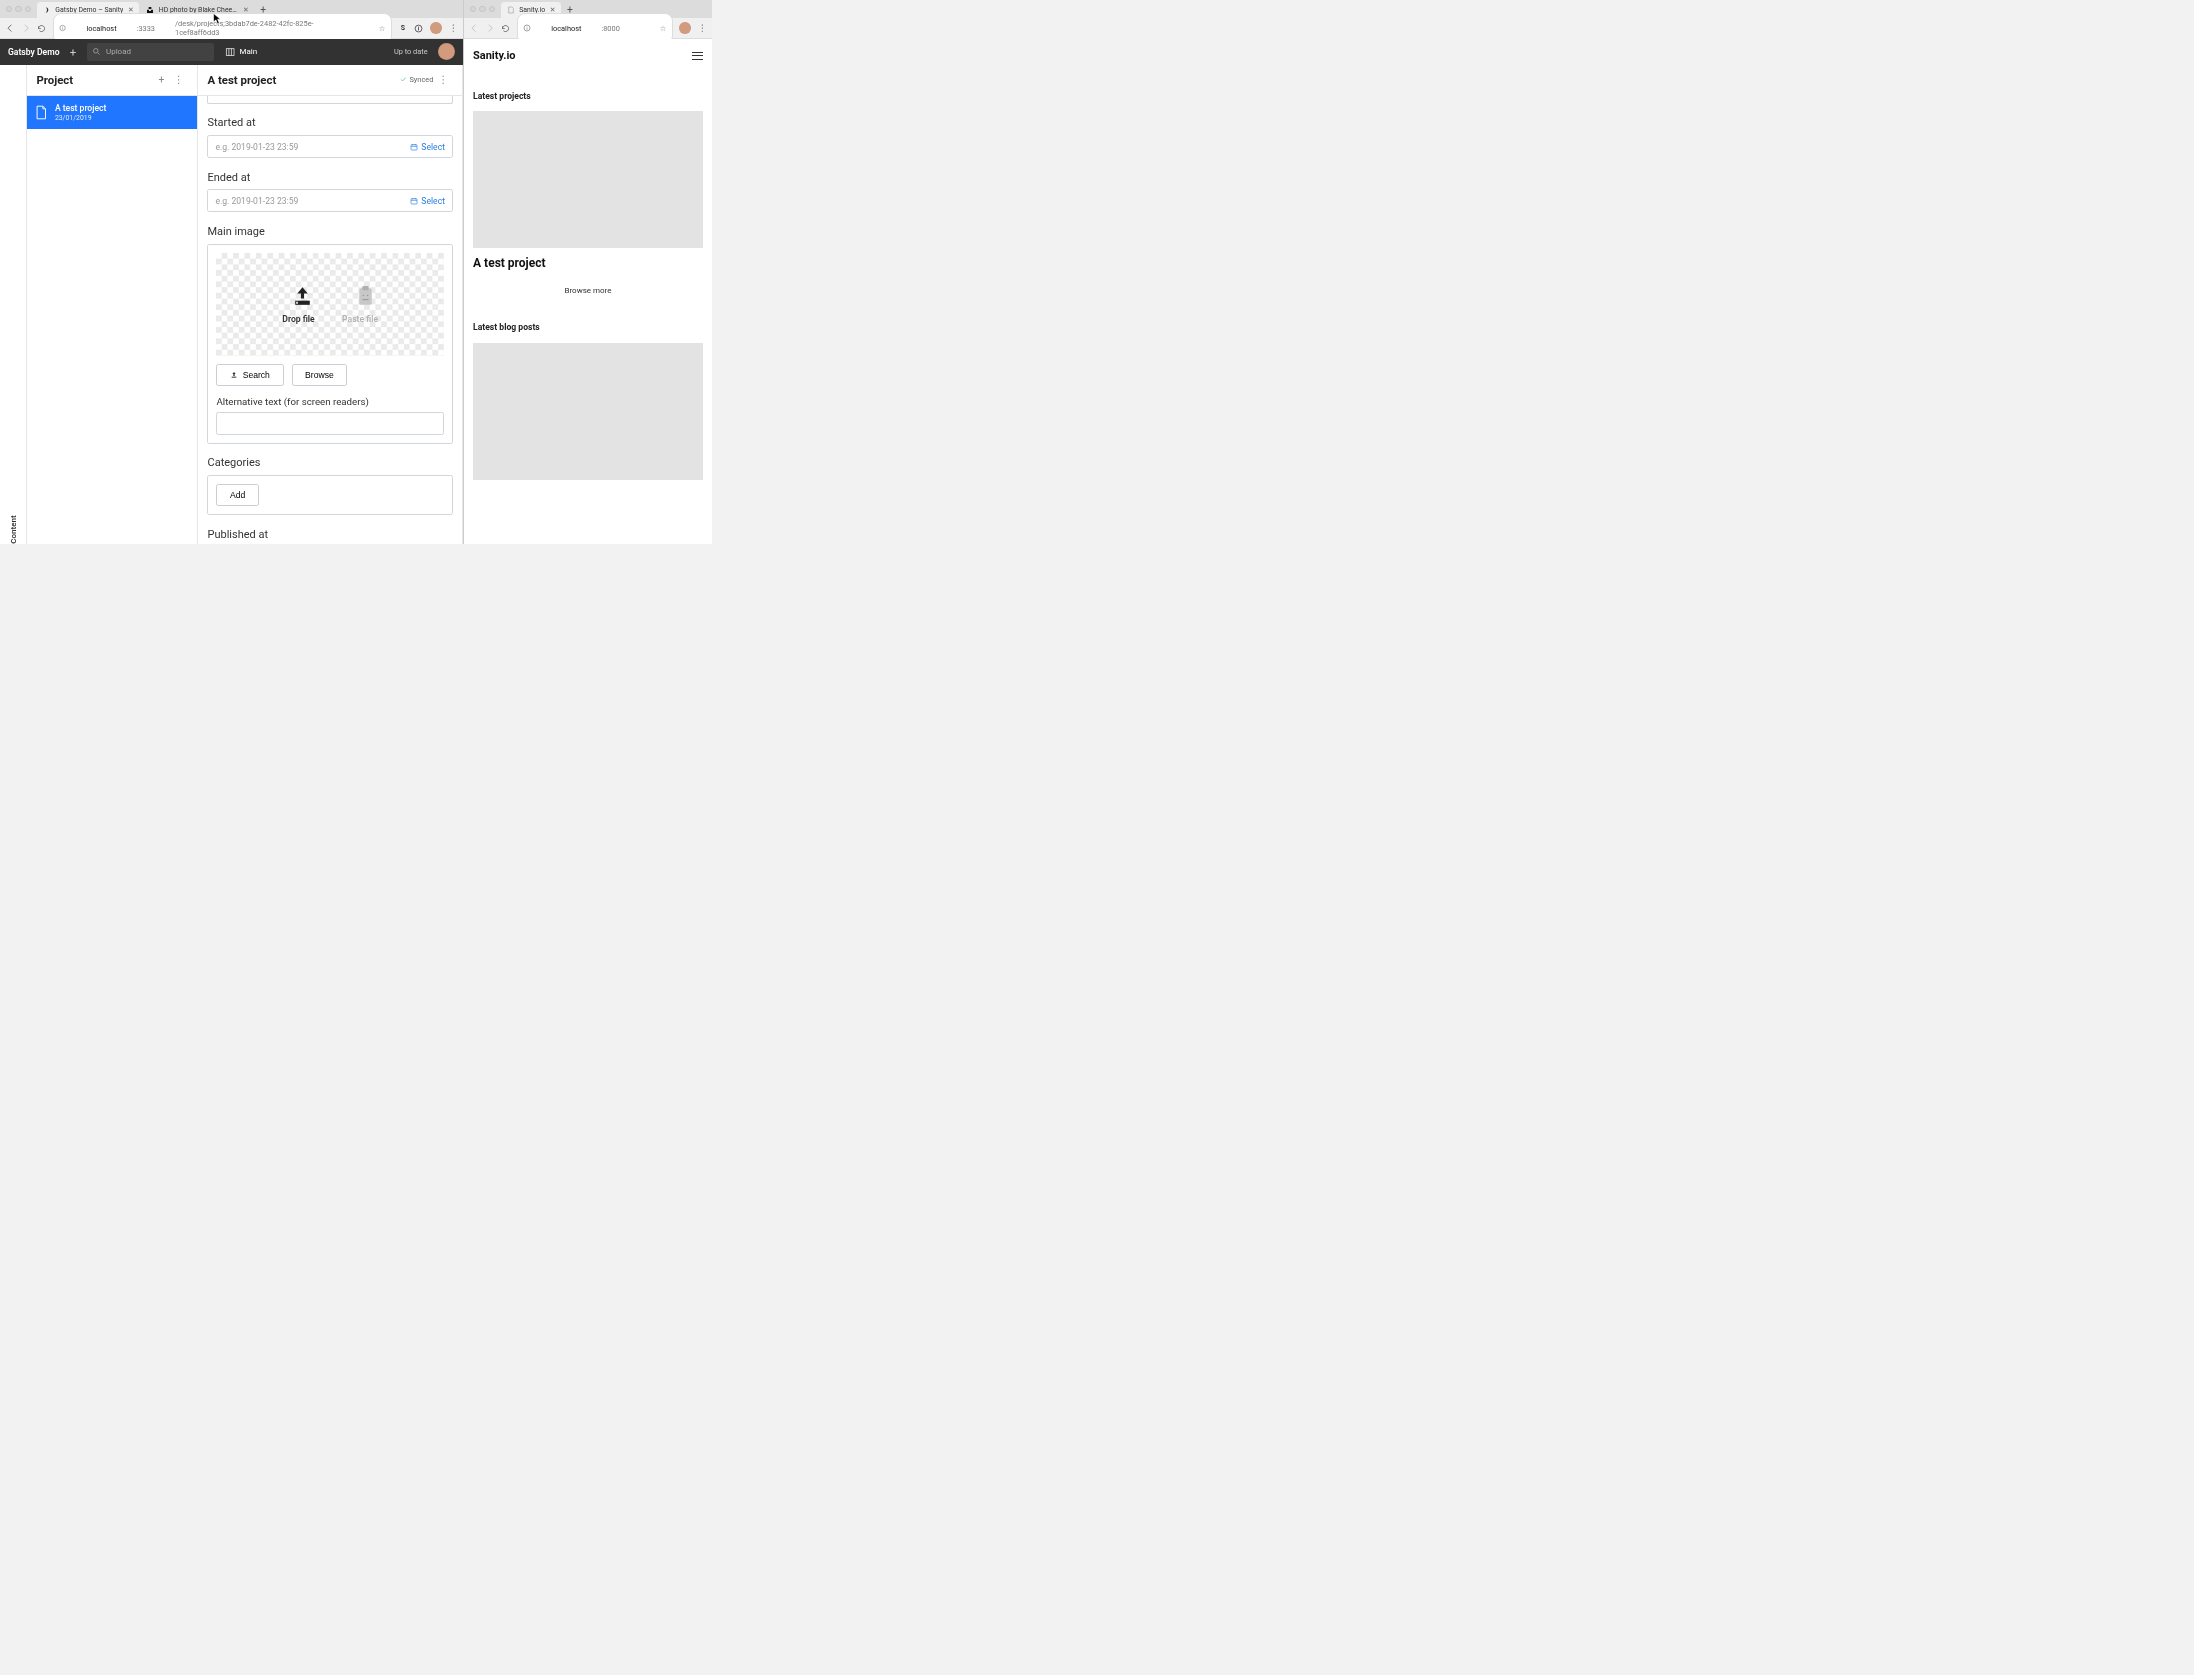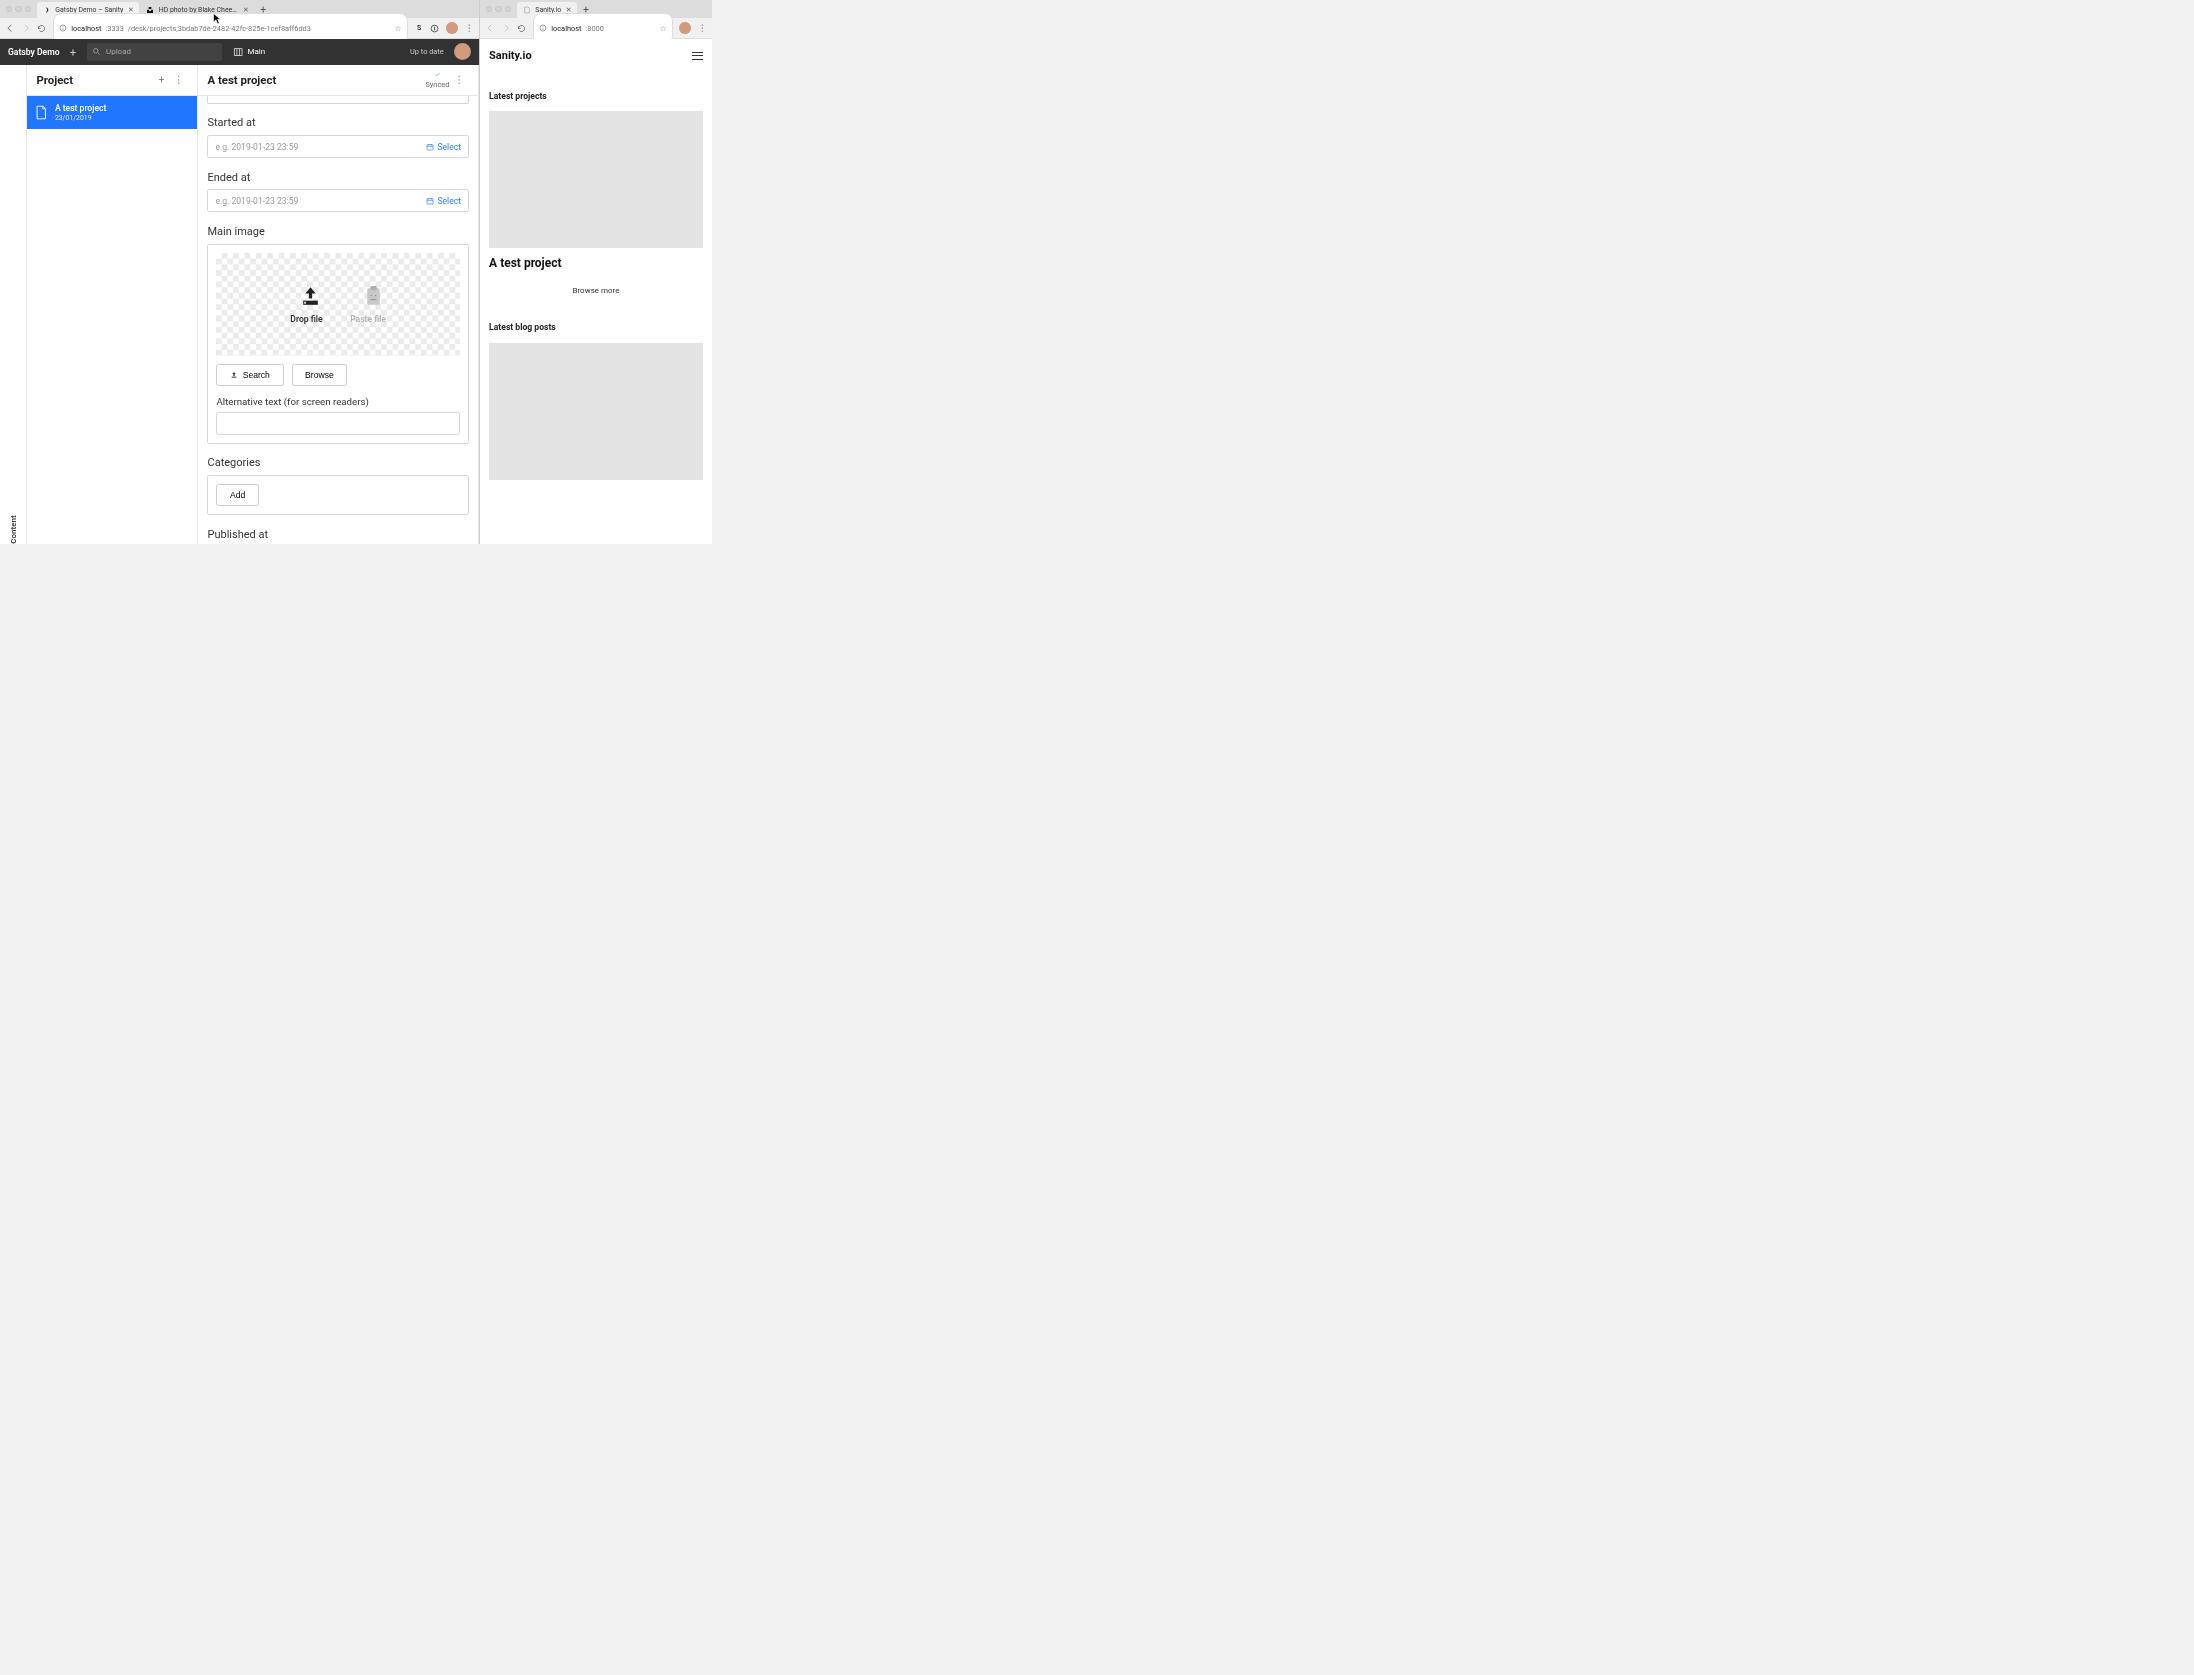--- a/index.html
+++ b/index.html
@@ -16,21 +16,21 @@
     .traffic span { width: 6.3px; height: 6.3px; border-radius: 50%; background: #d6d6d6; border: 0.6px solid #c6c6c6; }
     .tab { background: #f0f0f0; height: 16px; margin-top: 2.3px; border-radius: 3.4px 3.4px 0 0; display: flex; align-items: center; padding: 0 5.7px; gap: 4.6px; font-size: 6.9px; color: #333; max-width: 114px; }
     .tab.inactive { background: transparent; }
     .tab .favicon { width: 8px; height: 8px; display: flex; align-items: center; justify-content: center; font-size: 5.7px; }
     .tab .title { flex: 1; white-space: nowrap; overflow: hidden; text-overflow: ellipsis; }
     .tab .close { color: #666; font-size: 6.9px; cursor: pointer; }
     .new-tab { color: #555; font-size: 10.3px; padding: 0 4.6px; cursor: pointer; }
     .url-bar { background: #f0f0f0; height: 20.6px; display: flex; align-items: center; padding: 0 4.6px; gap: 5.7px; border-bottom: 0.6px solid #ddd; }
     .nav-icon { width: 10.3px; height: 10.3px; color: #616161; display: flex; align-items: center; justify-content: center; cursor: pointer; }
     .nav-icon.disabled { color: #bbb; }
-    .url-input { flex: 1; background: #fff; border: 0.6px solid #ddd; border-radius: 8px; height: 31px; display: flex; align-items: center; padding: 0 5.7px; font-size: 7.4px; color: #777; gap: 4px; }
+    .url-input { flex: 1; background: #fff; border: 0.6px solid #ddd; border-radius: 8px; height: 31px; display: flex; align-items: center; padding: 0 5.7px; font-size: 7.4px; color: #777; gap: 20px; }
     .url-input .host { color: #202020; }
     .url-input .path { color: #777; }
     .ext-icon { width: 10.3px; height: 10.3px; border-radius: 50%; display: flex; align-items: center; justify-content: center; font-size: 6.9px; }
     .avatar { width: 12.6px; height: 12.6px; border-radius: 50%; background: radial-gradient(circle, #d29b7e 60%, #8b6f5a 100%); }
     
     
     .studio-header { background: #323232; color: #fff; height: 26px; display: flex; align-items: center; padding: 0 8px; gap: 10.3px; }
     .brand { font-weight: 600; font-size: 8.6px; }
     .new-doc { font-size: 11.4px; color: #ccc; cursor: pointer; }
     .search-box { flex: 1; max-width: 206px; background: #424242; border-radius: 2.3px; height: 18.3px; display: flex; align-items: center; padding: 0 5.7px; gap: 4.6px; color: #aaa; font-size: 8px; }
@@ -48,21 +48,21 @@
     .pane-title { font-size: 11.4px; font-weight: 700; color: #222; flex: 1; }
     .pane-action { color: #888; font-size: 10.3px; padding: 0 4.6px; cursor: pointer; }
     .doc-item { background: #2176ff; color: #fff; margin: 0; padding: 6.9px 8px; display: flex; gap: 6.9px; align-items: center; cursor: pointer; }
     .doc-icon { width: 12.6px; height: 15px; }
     .doc-title { font-size: 8.6px; font-weight: 500; }
     .doc-date { font-size: 6.9px; opacity: 0.85; margin-top: 1.1px; }
     
     .pane-editor { flex: 1; overflow: hidden; display: flex; flex-direction: column; }
     .editor-header { height: 31px; display: flex; align-items: center; padding: 0 9.1px; border-bottom: 0.6px solid #e6e6e6; }
     .editor-title { font-size: 11.4px; font-weight: 700; color: #222; flex: 1; }
-    .sync-status { color: #666; font-size: 7.4px; display: flex; align-items: center; gap: 2.3px; flex-direction: column; }
+    .sync-status { color: #666; font-size: 7.4px; display: flex; align-items: center; gap: 2.3px; }
     .editor-body { flex: 1; overflow-y: auto; padding: 0 9.1px 11.4px 9.1px; }
     .field-stub { border: 0.6px solid #d0d6dc; border-top: none; border-radius: 0 0 2.3px 2.3px; height: 8px; margin-bottom: 1.1px; }
     .field-label { font-size: 11px; color: #333; margin: 12.6px 0 5.7px 0; }
     .date-input { border: 0.6px solid #d0d6dc; border-radius: 2.3px; height: 23px; display: flex; align-items: center; padding: 0 6.9px; }
     .date-input .placeholder { color: #999; flex: 1; font-size: 8.6px; }
     .date-input .select-btn { color: #2a7de1; font-size: 8.6px; display: flex; align-items: center; gap: 3.4px; cursor: pointer; }
     .image-well { border: 0.6px solid #d0d6dc; border-radius: 2.3px; padding: 8px; }
     .dropzone { height: 103px; background:
       linear-gradient(45deg,#eaeaea 25%,transparent 25%),
       linear-gradient(-45deg,#eaeaea 25%,transparent 25%),

